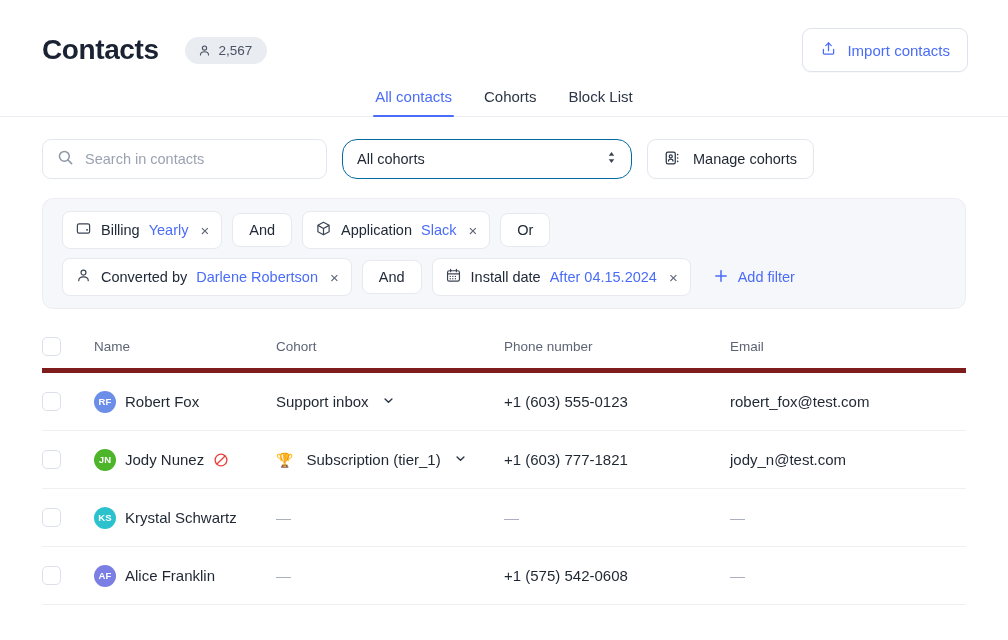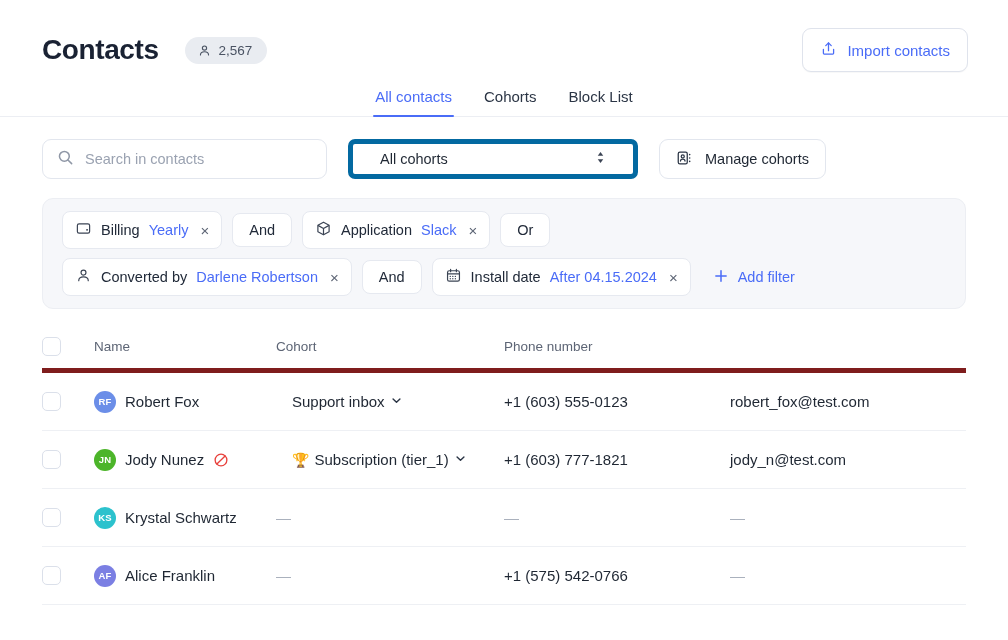--- a/index.html
+++ b/index.html
@@ -53,40 +53,40 @@
     cursor: pointer; position: relative;
   }
   .tab.active { color: #4a6cf7; font-weight: 500; }
   .tab.active::after {
     content: ""; position: absolute; left: 0; right: 0; bottom: -1px;
     height: 2.5px; background: #4a6cf7; border-radius: 2px;
   }
 
   
   .controls {
-    display: flex; gap: 21px;
+    display: flex; gap: 15px;
     padding: 22px 42px 0 42px;
   }
   .search-box {
     display: flex; align-items: center; gap: 11px;
     width: 285px; height: 40px;
     border: 1px solid #e2e6ee; border-radius: 9px;
     padding: 0 14px; background: #fff;
   }
   .search-box input {
     border: none; outline: none; font-size: 14.5px;
     font-family: inherit; color: #1f2733; width: 100%;
     background: transparent;
   }
   .search-box input::placeholder { color: #9aa2b1; }
   .cohort-select {
     display: flex; align-items: center;
     width: 290px; height: 40px;
-    border: 5px solid #0369a1; border-radius: 7px;
-    padding: 0 27px; background: #fff;
+    border: 1px solid #0369a1; border-radius: 15px;
+    padding: 0 14px; background: #fff;
     font-size: 14.5px; color: #1f2733; cursor: pointer;
   }
   .cohort-select .sel-label { flex: 1; }
   .manage-btn {
     display: inline-flex; align-items: center; gap: 11px;
     height: 40px; border: 1px solid #e2e6ee; border-radius: 9px;
     padding: 0 16px; background: #fff;
     font-size: 14.5px; color: #1f2733; cursor: pointer;
   }
 
@@ -147,22 +147,22 @@
   .avatar {
     width: 22px; height: 22px; border-radius: 50%;
     color: #fff; font-size: 9.5px; font-weight: bold;
     display: flex; align-items: center; justify-content: center;
     flex: none; letter-spacing: 0.2px;
   }
   .name-wrap { display: flex; align-items: center; gap: 9px; }
   .name-text { font-size: 15px; color: #1f2733; white-space: nowrap; }
   .blocked-icon { display: flex; align-items: center; }
   .cohort-val {
-    display: inline-flex; align-items: center; gap: 5px;
-    font-size: 15px; color: #1f2733; cursor: pointer; margin-left: 16px;
+    display: inline-flex; align-items: center; gap: 13px;
+    font-size: 15px; color: #1f2733; cursor: pointer;
   }
   .dash { color: #aab1bd; font-size: 15px; }
   .cellval { font-size: 15px; color: #1f2733; }
   .trophy { font-size: 14px; }
 </style>
 </head>
 <body>
 
 <div class="page">
 
@@ -308,20 +308,21 @@
   <div class="table">
 
     <div class="thead">
       <div class="trow">
         <div class="cell c-check">
           <div class="checkbox"></div>
         </div>
         <div class="cell c-name">Name</div>
         <div class="cell c-cohort">Cohort</div>
         <div class="cell c-phone">Phone number</div>
+        <div class="cell c-email">Email</div>
       </div>
     </div>
 
     <div class="tbody">
 
       <div class="trow">
         <div class="cell c-check">
           <div class="checkbox"></div>
         </div>
         <div class="cell c-name">
@@ -394,19 +395,19 @@
         <div class="cell c-check">
           <div class="checkbox"></div>
         </div>
         <div class="cell c-name">
           <div class="name-wrap">
             <div class="avatar" style="background:#7b7fe3">AF</div>
             <span class="name-text">Alice Franklin</span>
           </div>
         </div>
         <div class="cell c-cohort dash">—</div>
-        <div class="cell c-phone cellval">+1 (575) 542-0766</div>
+        <div class="cell c-phone cellval">+1 (575) 542-0608</div>
         <div class="cell c-email dash">—</div>
       </div>
 
     </div>
   </div>
 </div>
 
 </body></html>

